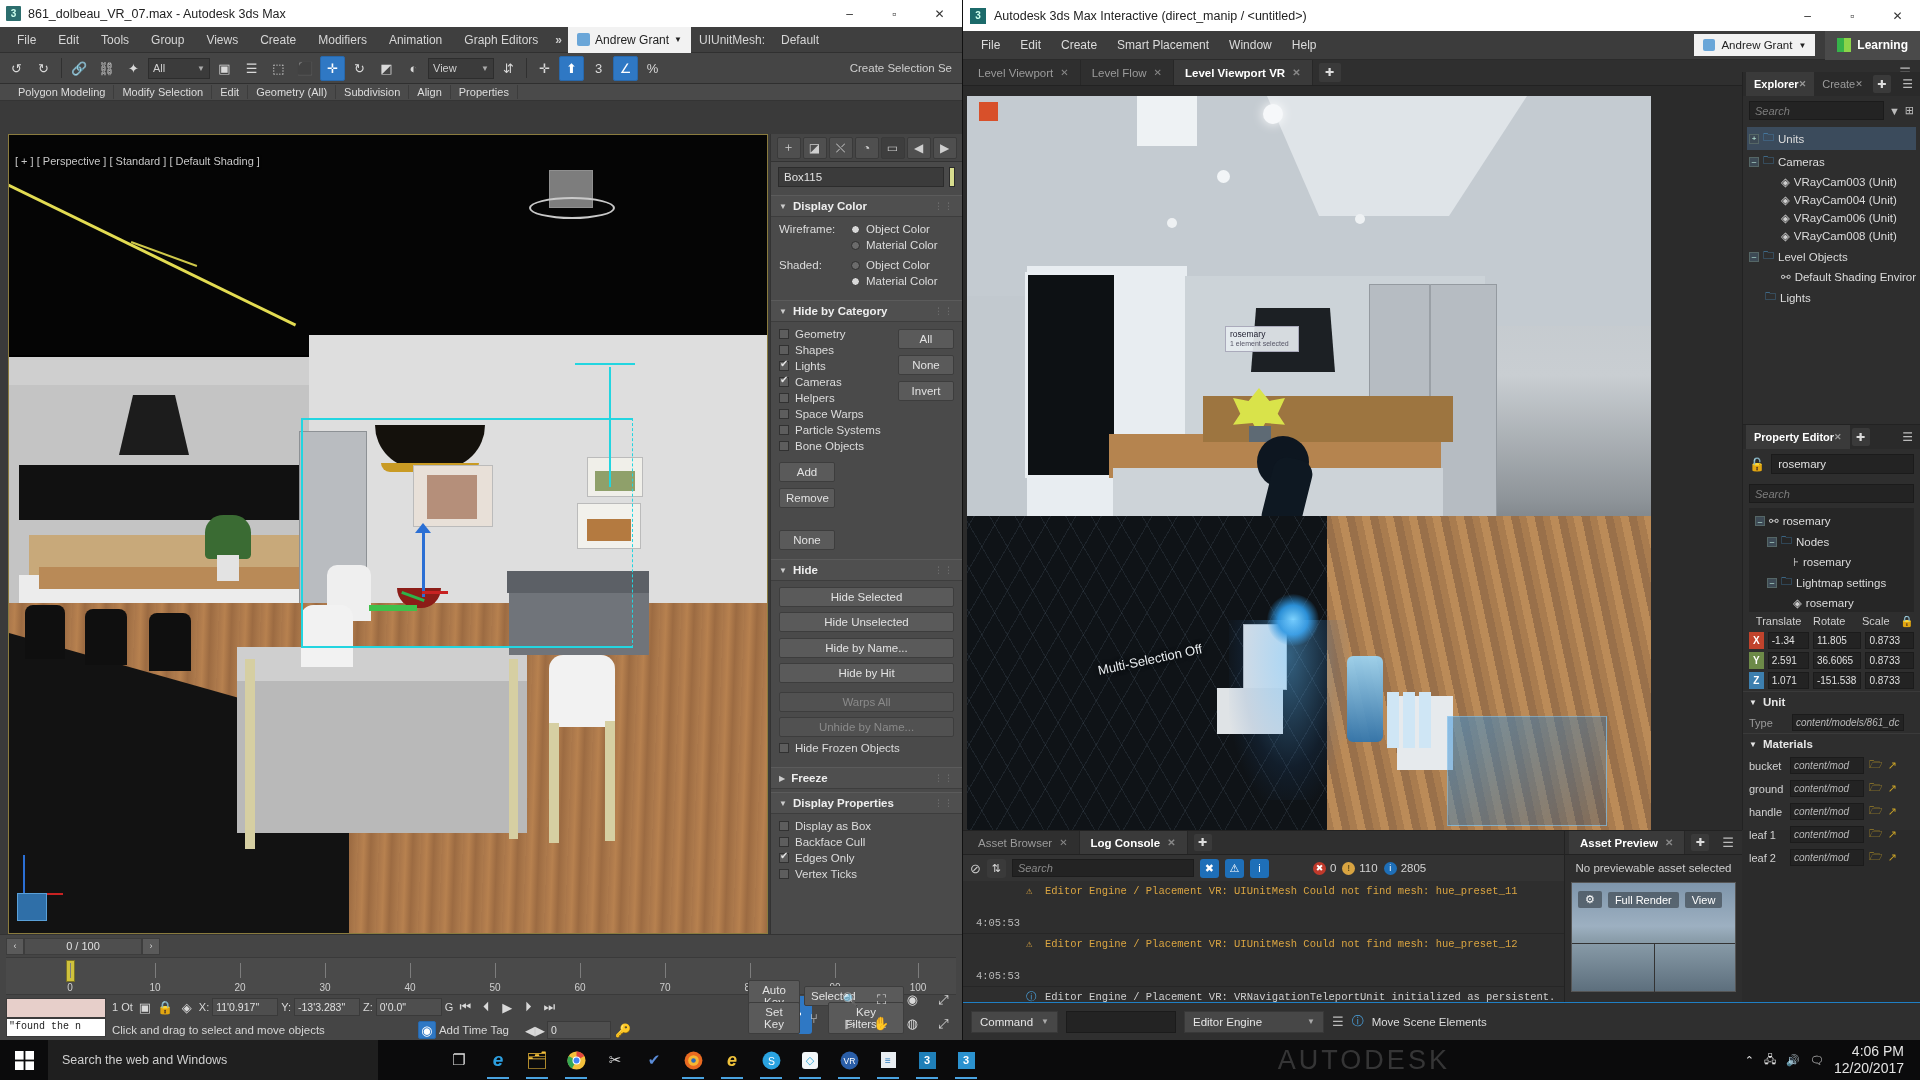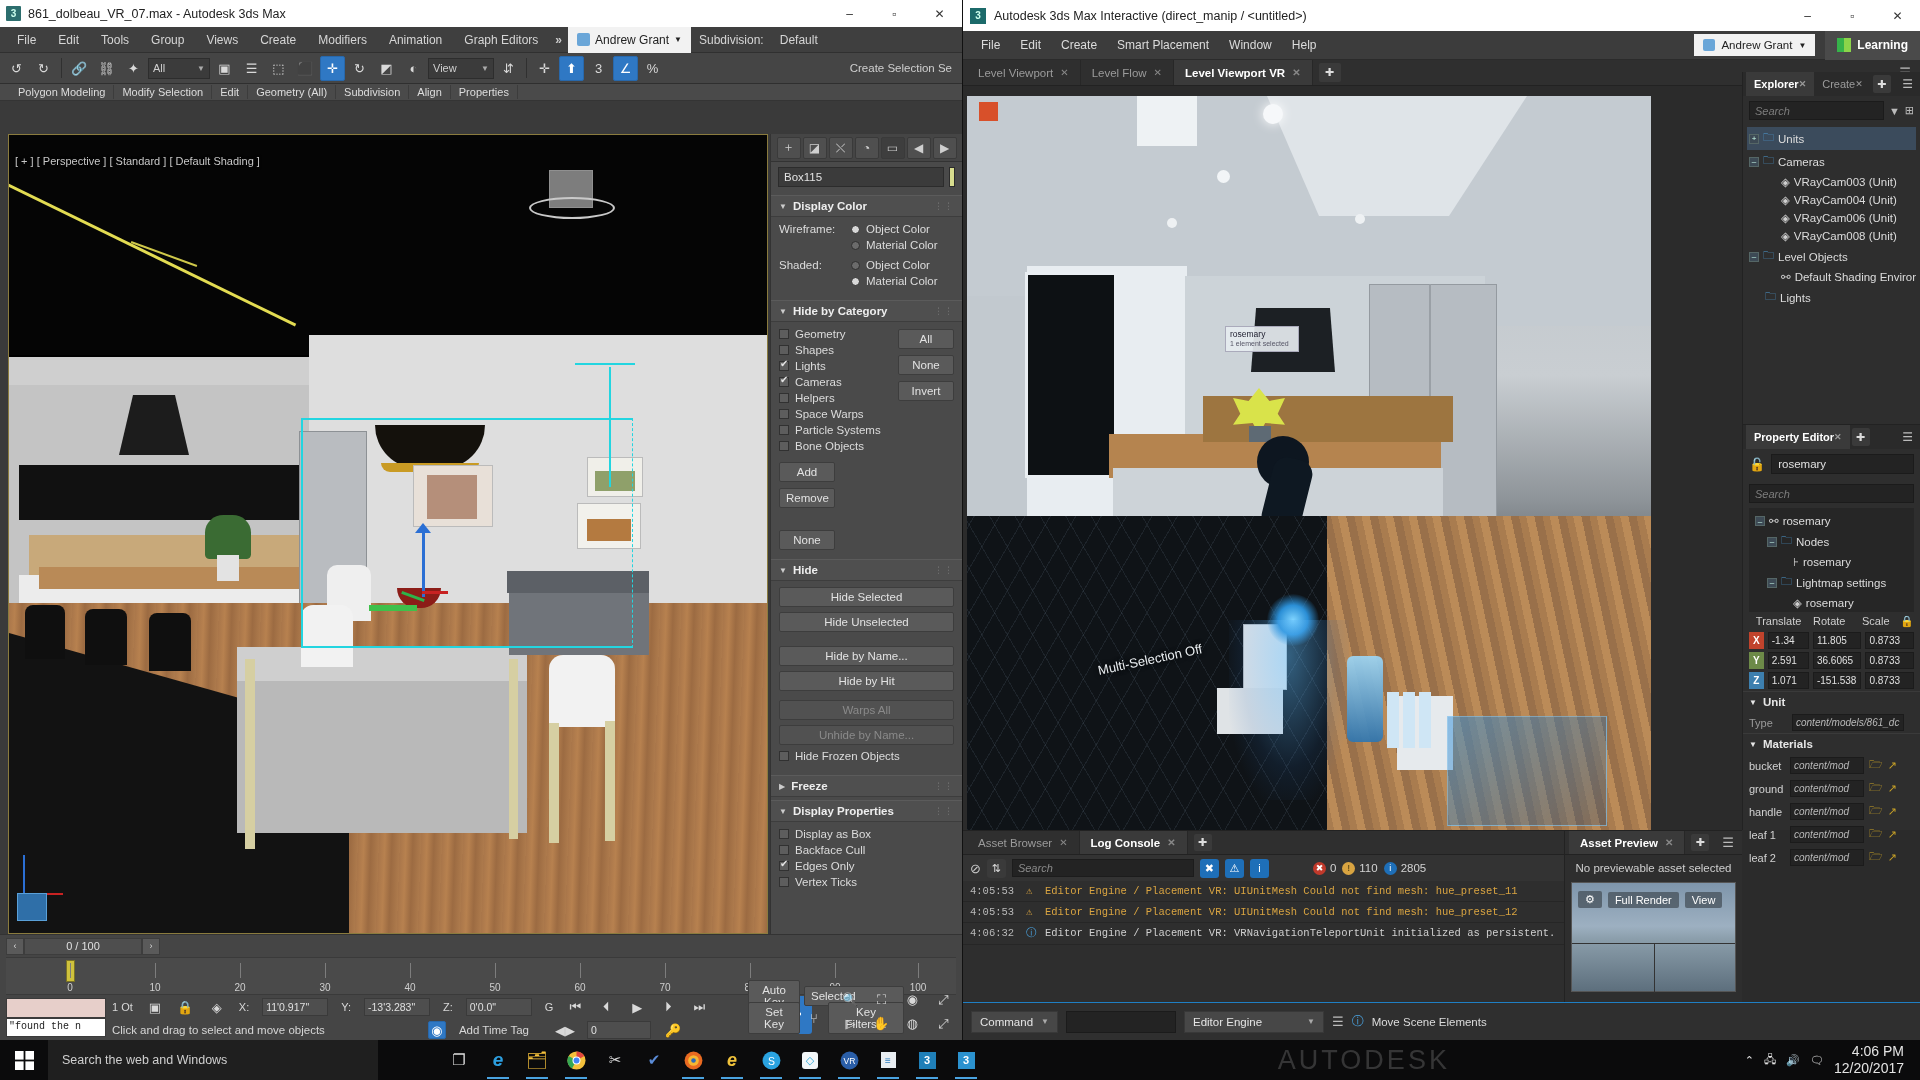--- a/index.html
+++ b/index.html
@@ -75,21 +75,21 @@
   .spin { width:18px;height:17px;background:#5a5a5a;border:1px solid #3d3d3d;color:#ddd;display:flex;align-items:center;justify-content:center;font-size:9px; }
   .frbox { width:118px;height:17px;background:#4e4e4e;border:1px solid #3d3d3d;color:#e0e0e0;display:flex;align-items:center;justify-content:center;font-size:11px; }
   .ruler { position:relative;height:38px;background:#4a4a4a;border-top:1px solid #3a3a3a;border-bottom:1px solid #3a3a3a;margin:0 6px; }
   .tick { position:absolute;bottom:16px;width:1px;background:#7d7d7d; }
   .tnum { position:absolute;bottom:1px;color:#cfcfcf;font-size:10px;transform:translateX(-50%); }
   .slider { position:absolute;left:60px;top:2px;width:9px;height:22px;background:#cfc23d;border:1px solid #7a7225; }
   .status { display:flex;align-items:flex-start;height:44px;padding:3px 6px;gap:6px; }
   .lockbox { width:100px; }
   .lockbox .pink { height:20px;background:#e7cfca;border:1px solid #3b3b3b; }
   .lockbox .mono { height:19px;background:#fff;border:1px solid #3b3b3b;color:#222;font-family:"Liberation Mono",monospace;font-size:10px;padding:2px 2px;overflow:hidden;white-space:nowrap; }
-  .xyz { display:flex;align-items:center;gap:13px;font-size:11px;color:#d8d8d8; }
+  .xyz { display:flex;align-items:center;gap:3px;font-size:11px;color:#d8d8d8; }
   .xyzf { width:66px;height:18px;background:#4e4e4e;border:1px solid #3a3a3a;color:#e0e0e0;display:flex;align-items:center;padding:0 3px;font-size:10.5px; }
   .hintline { color:#d6d6d6;font-size:11.5px; }
 
   
   .int-win { position:absolute; left:962px; top:0; width:958px; height:1040px; background:#2b2b2b; border-left:1px solid #111; }
   .int-title { height:31px;background:#fff;color:#222;display:flex;align-items:center;padding-left:7px;font-size:12.5px; }
   .int-title .appicon { width:16px;height:16px;background:#1c6a6a;color:#cfe;display:flex;align-items:center;justify-content:center;font-size:10px;font-weight:bold;margin-right:8px; }
   .int-menubar { height:29px;background:#3c3c3c;display:flex;align-items:center;padding-left:8px;border-bottom:1px solid #2b2b2b;}
   .int-menubar .mi { padding:5px 10px;color:#dcdcdc;font-size:12px; }
   .learnchip { margin-left:10px;height:29px;display:flex;align-items:center;gap:6px;padding:0 12px;background:#4a4a4a;color:#fff;font-size:12px;font-weight:bold; }
@@ -107,21 +107,21 @@
   .redsq { position:absolute;left:12px;top:6px;width:19px;height:19px;background:#d8502a; }
 
   .logpane { position:absolute;left:0;bottom:38px;width:738px;height:172px;background:#2e2e2e;border-top:1px solid #222; }
   .logtools { height:26px;display:flex;align-items:center;gap:6px;padding:0 7px;background:#333; }
   .lsearch { width:182px;height:18px;background:#232323;border:1px solid #1c1c1c;color:#8a8a8a;font-size:11px;font-style:italic;padding:0 5px;display:flex;align-items:center; }
   .pill { width:19px;height:19px;border-radius:3px;background:#1e6fb8;color:#fff;display:flex;align-items:center;justify-content:center;font-size:11px; }
   .cnt { display:flex;align-items:center;gap:4px;color:#d3d3d3;font-size:11.5px; }
   .dot { width:13px;height:13px;border-radius:50%;display:flex;align-items:center;justify-content:center;font-size:9px;color:#fff; }
   .logrows { font-family:"Liberation Mono",monospace;font-size:10.5px;line-height:1.35; }
   .lrow { display:flex;gap:6px;padding:3px 7px;border-bottom:1px solid #262626; }
-  .ltime { color:#b9b9b9;width:50px;flex:0 0 50px;text-align:left; }
+  .ltime { color:#b9b9b9;width:50px;flex:0 0 50px;text-align:right;margin-top:32px; }
   .lico { width:13px;flex:0 0 13px; }
   .ltxt { flex:1; }
   .warn .ltxt { color:#d9a441; }
   .info .ltxt { color:#cfcfcf; }
 
   .apane { position:absolute;right:178px;bottom:38px;width:178px;height:172px;background:#2e2e2e;border-left:1px solid #222;border-top:1px solid #222; }
   .aprev { margin:6px;height:110px;border:1px solid #555;background:linear-gradient(180deg,#7e95ab 0%,#9db0c1 40%,#8b9eab 52%,#5d6f7d 100%);position:relative; }
   .aprev .ovl { position:absolute;top:8px;left:6px;display:flex;gap:6px;align-items:center; }
   .aprev .ob { background:rgba(70,80,90,.75);color:#fff;font-size:11px;padding:2px 7px;border-radius:2px; }
   .noasset { text-align:center;color:#cfcfcf;font-size:11.5px;padding:7px 0 2px; }
@@ -191,21 +191,21 @@
       <div class="mi">Create</div>
       <div class="mi">Modifiers</div>
       <div class="mi">Animation</div>
       <div class="mi">Graph Editors</div>
       <span class="chev">»</span>
       <div class="userchip">
         <span class="ui"></span>
         <span>Andrew Grant</span>
         <span style="font-size:8px">▼</span>
       </div>
-      <div class="wsp">Subdivision:</div>
+      <div class="wsp">UIUnitMesh:</div>
       <div class="wsp">Default</div>
     </div>
 
     <div class="max-toolbar">
       <div class="tb flat">↺</div>
       <div class="tb flat">↻</div>
       <div class="sep"></div>
       <div class="tb flat">🔗</div>
       <div class="tb flat">⛓</div>
       <div class="tb flat">✦</div>
@@ -429,21 +429,21 @@
       </div>
 
       <div class="roll">
         <div class="roll-h">
           <span class="tri">▼</span>
           <span class="tt">Hide</span>
           <span class="grip">⋮⋮</span>
         </div>
         <div class="roll-b">
           <div class="btn" style="margin-bottom:5px">Hide Selected</div>
-          <div class="btn" style="margin-bottom:14px">Hide Unselected</div>
+          <div class="btn" style="margin-bottom:6px">Hide Unselected</div>
           <div class="btn" style="margin-bottom:5px">Hide by Name...</div>
           <div class="btn" style="margin-bottom:9px">Hide by Hit</div>
           <div class="btn dis" style="margin-bottom:5px">Warps All</div>
           <div class="btn dis" style="margin-bottom:5px">Unhide by Name...</div>
           <div class="rowline">
             <span class="cb"></span>
             <span>Hide Frozen Objects</span>
           </div>
         </div>
       </div>

